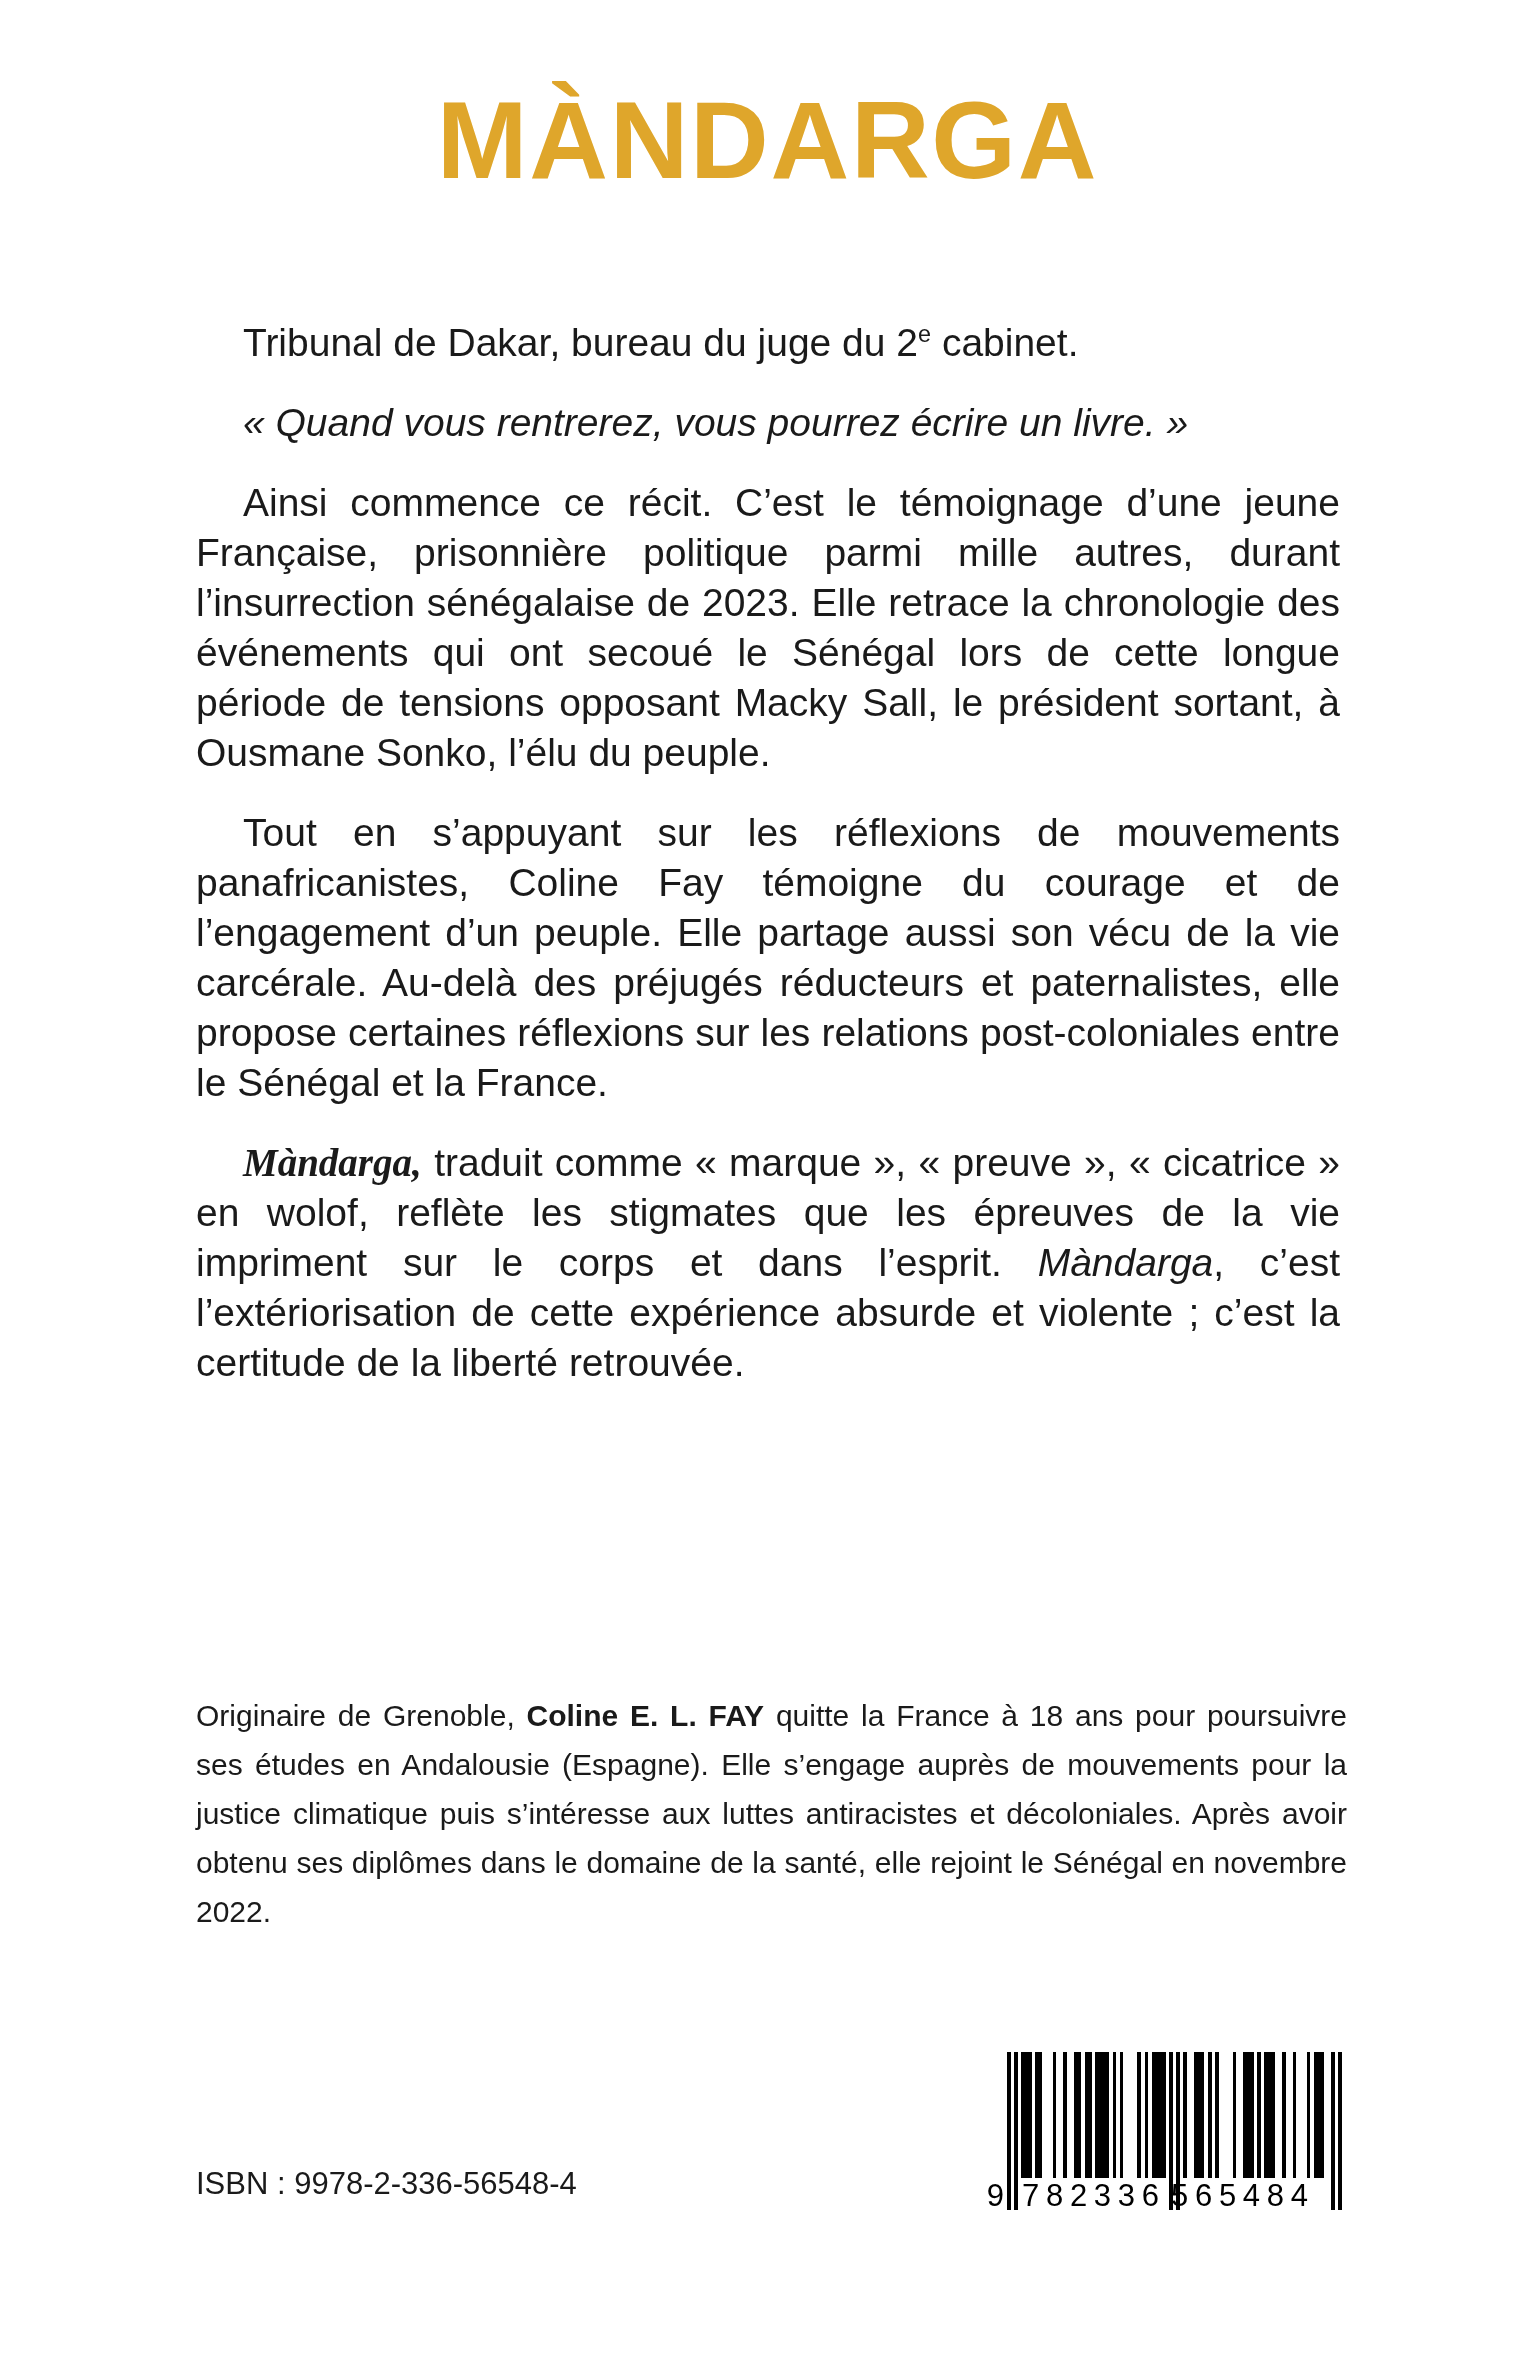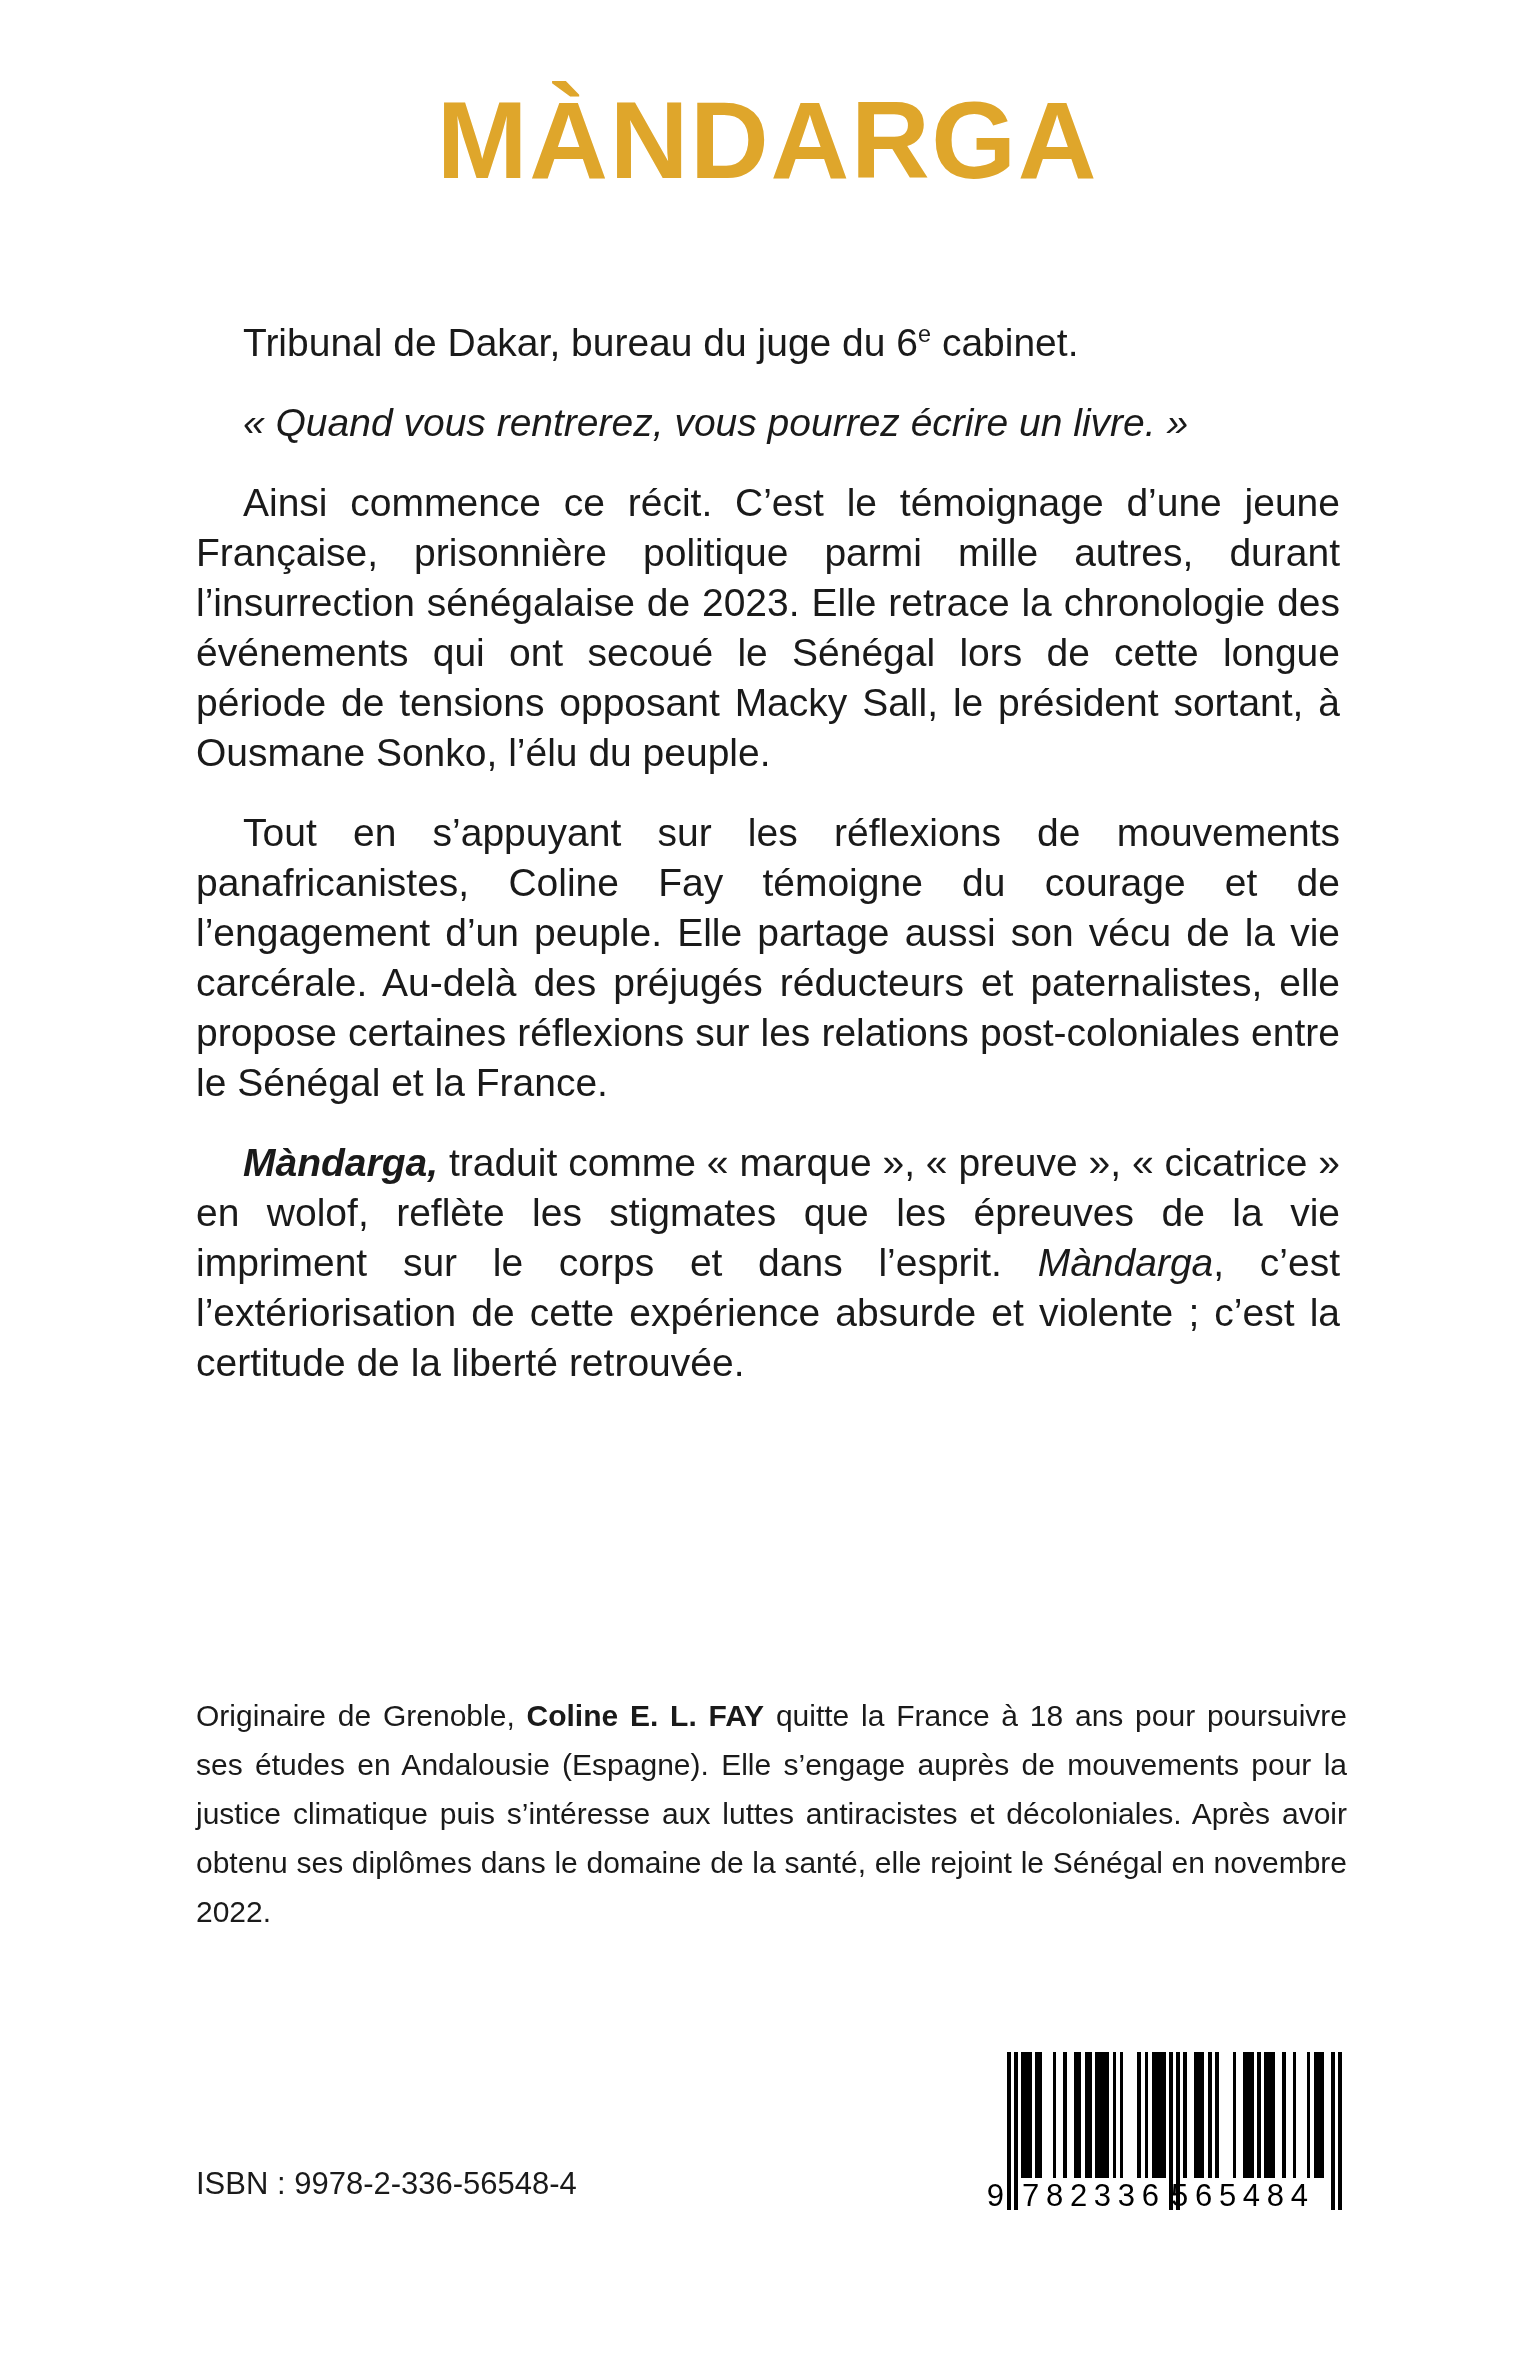--- a/index.html
+++ b/index.html
@@ -26,21 +26,21 @@
   .synopsis {
     position:absolute;
     left:196px; top:309px; width:1144px;
     font-size:39px;
     line-height:50px;
     text-align:justify;
   }
   .synopsis p { text-indent:47px; margin-bottom:30px; }
   .synopsis p:last-child { margin-bottom:0; }
   .quote { font-style:italic; }
-  .bold-italic { font-weight:bold; font-style:italic; }
+  .bold-italic { font-weight:bold; font-style:italic;font-family:Liberation Serif, serif; }
   .italic { font-style:italic; }
   .bio {
     position:absolute;
     left:196px; top:1691px; width:1151px;
     font-size:30px;
     line-height:49px;
     text-align:justify;
   }
   .bio .author { font-weight:bold; }
   .illustration {
@@ -79,21 +79,21 @@
   sup { font-size:60%; vertical-align:super; }
 </style>
 </head>
 <body>
 
 <div class="page">
 
   <h1 class="title">MÀNDARGA</h1>
 
   <section class="synopsis">
-    <p><span>Tribunal de Dakar, bureau du juge du 6</span><sup>e</sup><span> cabinet.</span></p>
+    <p><span>Tribunal de Dakar, bureau du juge du 2</span><sup>e</sup><span> cabinet.</span></p>
     <p class="quote">« Quand vous rentrerez, vous pourrez écrire un livre. »</p>
     <p>Ainsi commence ce récit. C’est le témoignage d’une jeune Française, prisonnière politique parmi mille autres, durant l’insurrection sénégalaise de 2023. Elle retrace la chronologie des événements qui ont secoué le Sénégal lors de cette longue période de tensions opposant Macky Sall, le président sortant, à Ousmane Sonko, l’élu du peuple.</p>
     <p>Tout en s’appuyant sur les réflexions de mouvements panafricanistes, Coline Fay témoigne du courage et de l’engagement d’un peuple. Elle partage aussi son vécu de la vie carcérale. Au-delà des préjugés réducteurs et paternalistes, elle propose certaines réflexions sur les relations post-coloniales entre le Sénégal et la France.</p>
     <p><span class="bold-italic">Màndarga,</span><span> traduit comme « marque », « preuve », « cicatrice » en wolof, reflète les stigmates que les épreuves de la vie impriment sur le corps et dans l’esprit. </span><span class="italic">Màndarga</span><span>, c’est l’extériorisation de cette expérience absurde et violente ; c’est la certitude de la liberté retrouvée.</span></p>
   </section>
 
   <section class="bio">
     <p><span>Originaire de Grenoble, </span><span class="author">Coline E. L. FAY</span><span> quitte la France à 18 ans pour poursuivre ses études en Andalousie (Espagne). Elle s’engage auprès de mouvements pour la justice climatique puis s’intéresse aux luttes antiracistes et décoloniales. Après avoir obtenu ses diplômes dans le domaine de la santé, elle rejoint le Sénégal en novembre 2022.</span></p>
   </section>
 

